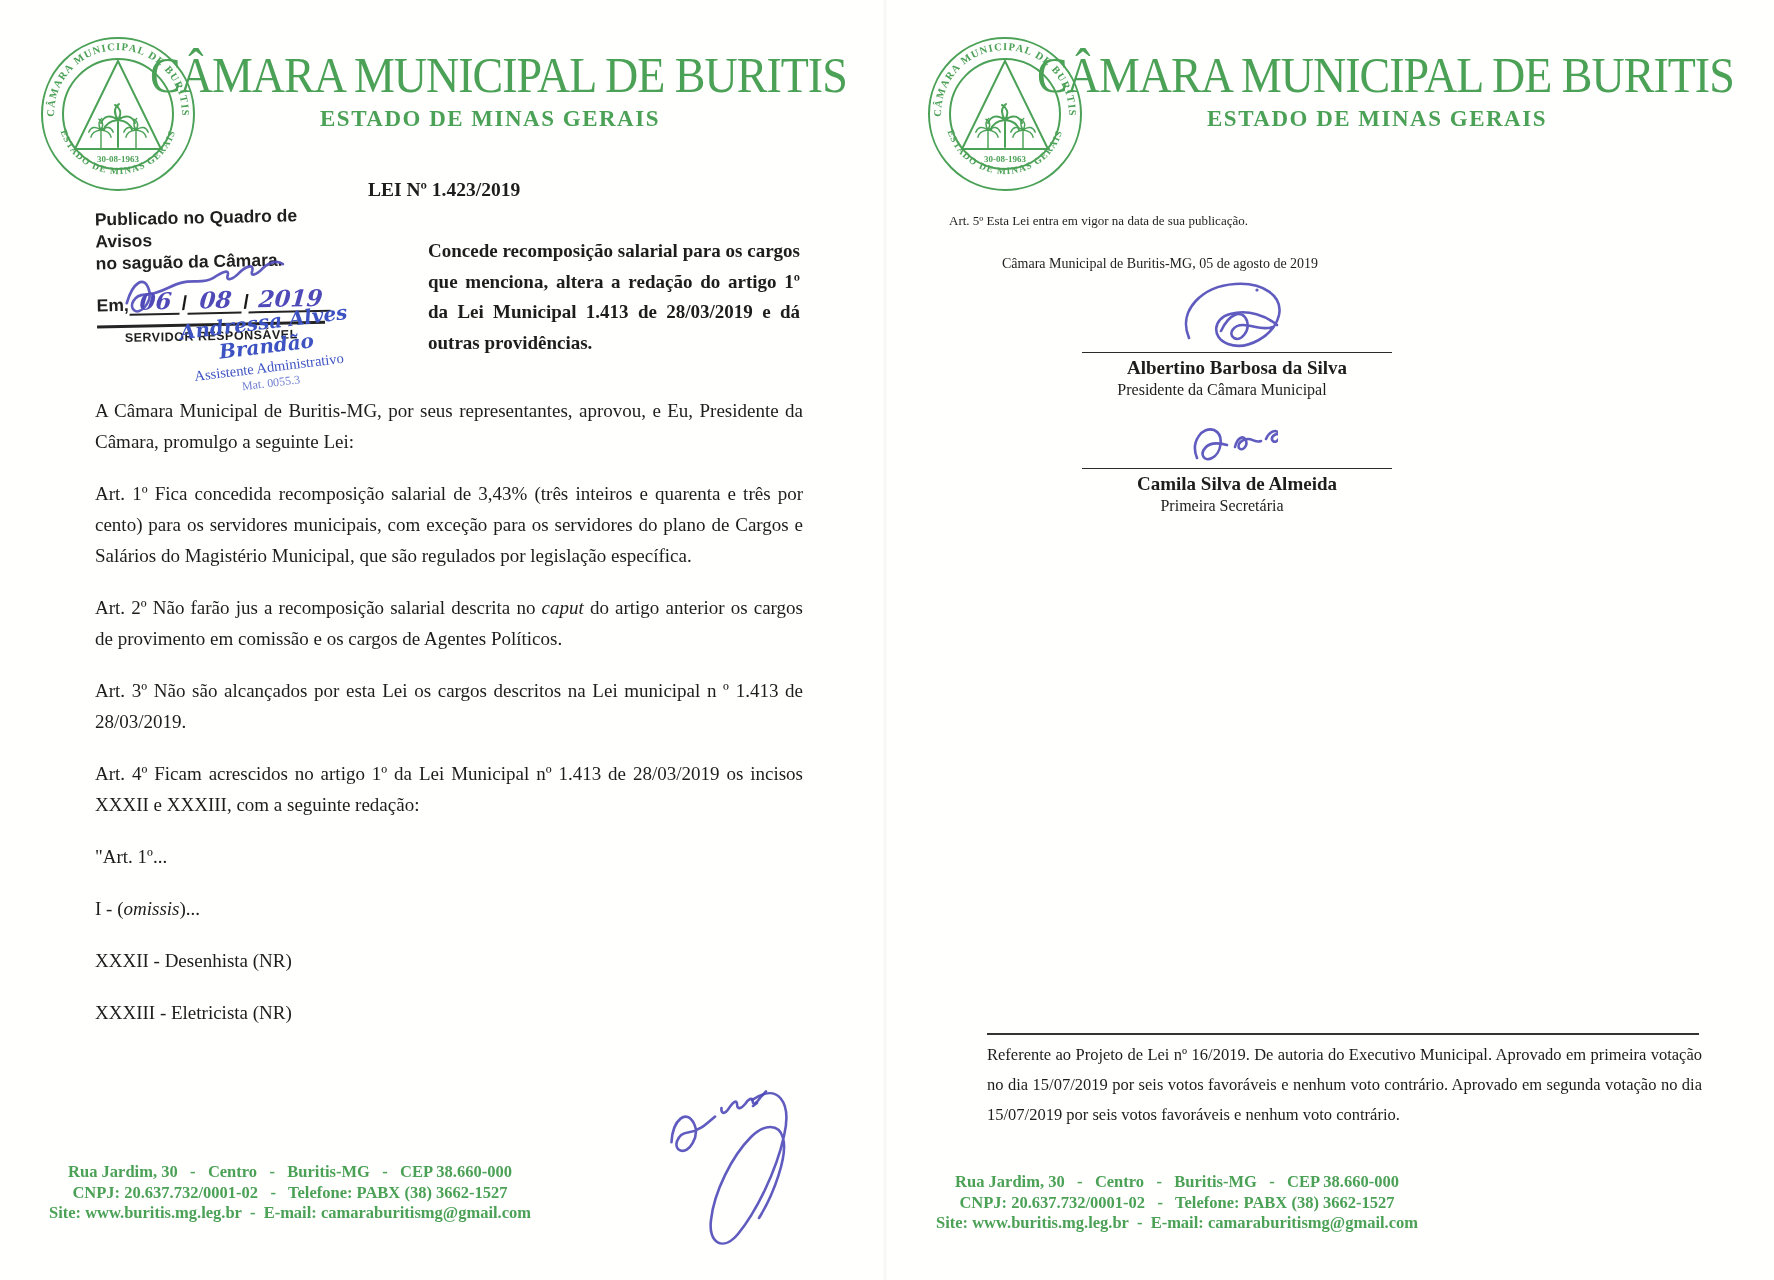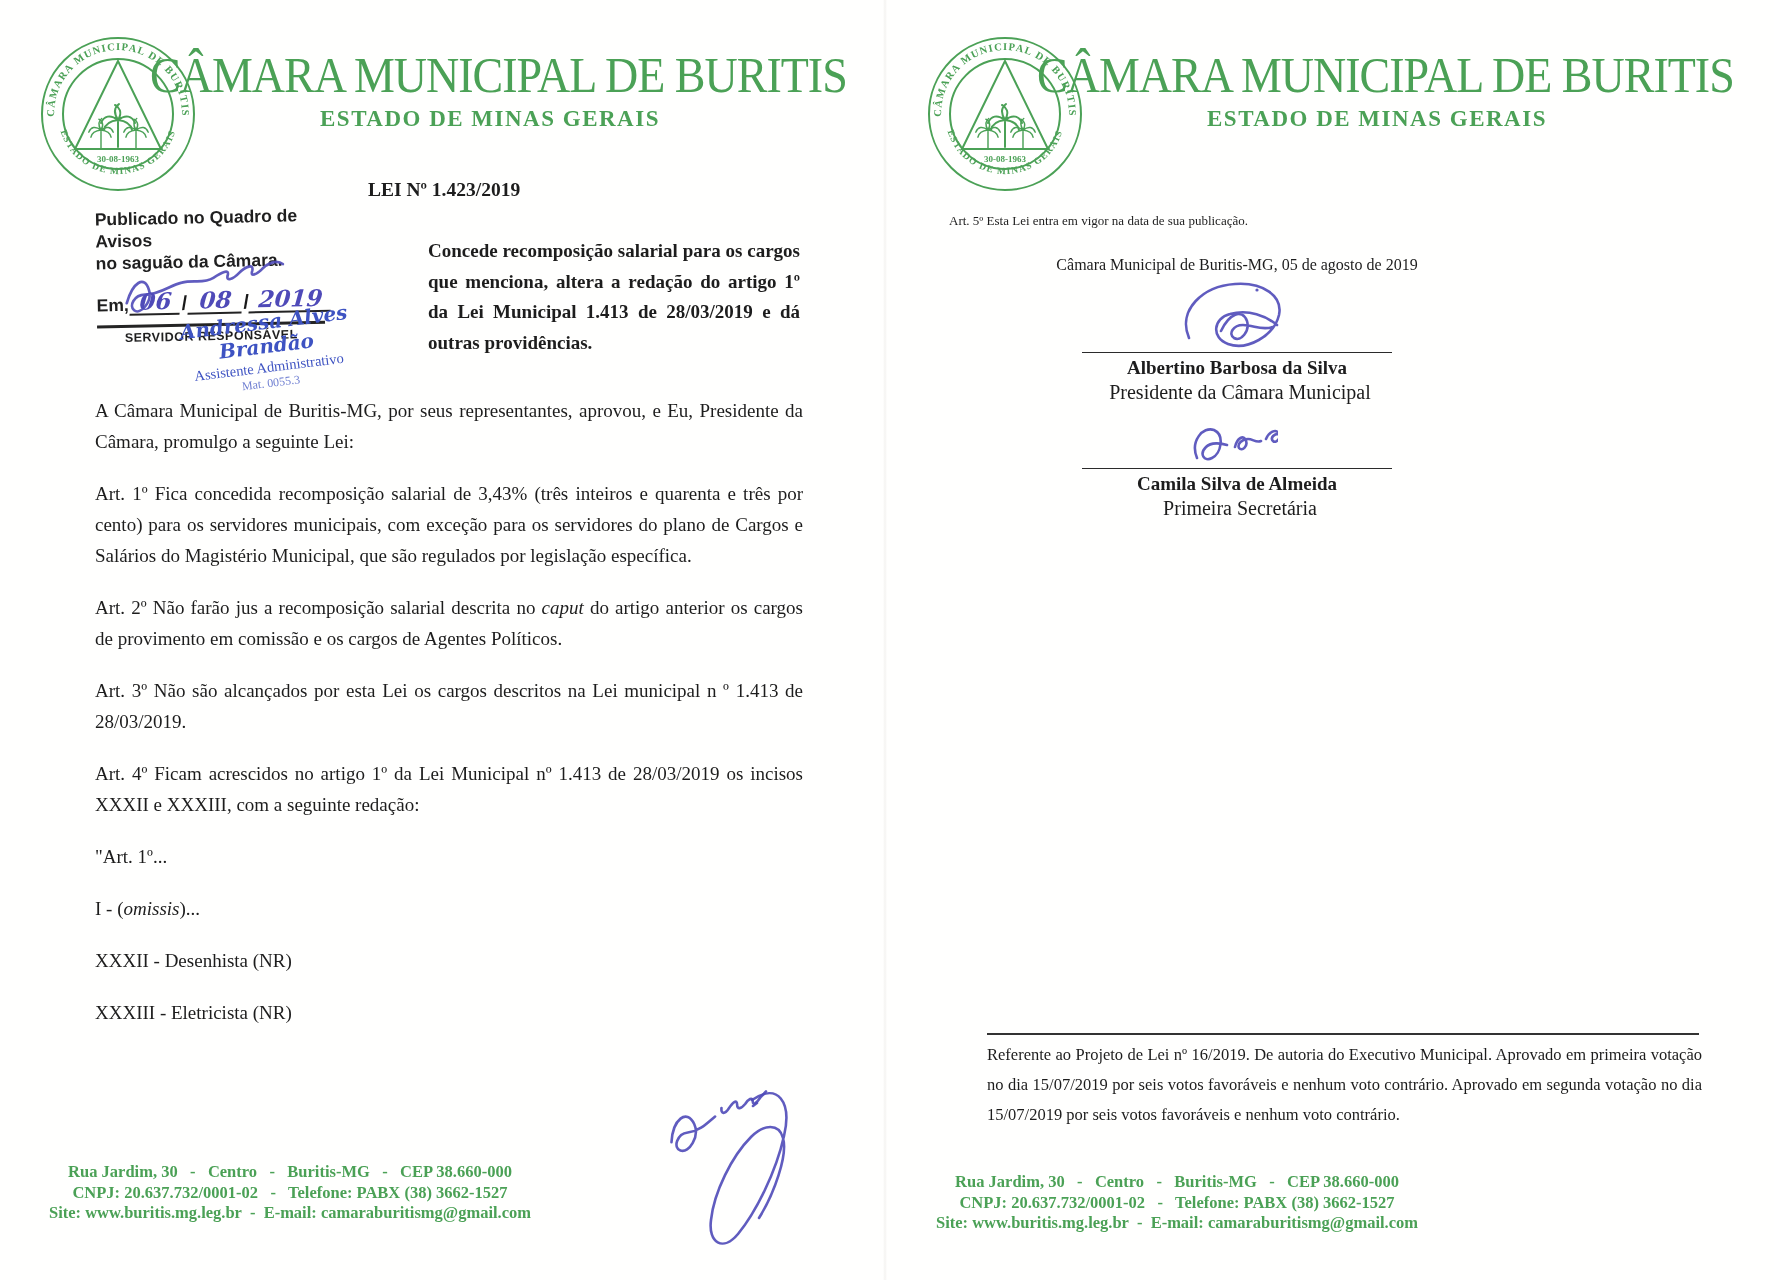--- a/index.html
+++ b/index.html
@@ -61,24 +61,24 @@
 
   
   .page-footer{position:absolute;left:30px;width:520px;text-align:center;color:var(--green);
     font-weight:bold;}
   #page1 .page-footer{top:1162px;}
   #page2 .page-footer{top:1172px;}
   .page-footer div{font-size:16.5px;line-height:20.5px;white-space:pre;}
 
   
   .art5{position:absolute;left:62px;top:213px;font-size:13px;}
-  .dateline{position:absolute;left:115px;top:256px;width:470px;text-align:center;font-size:16px;}
+  .dateline{position:absolute;left:115px;top:256px;width:470px;font-size:14px;}
   .sigline{position:absolute;left:195px;width:310px;border-top:1.8px solid #2b2b2b;}
   .signame{position:absolute;left:115px;width:470px;text-align:center;font-weight:bold;font-size:19px;}
-  .sigrole{position:absolute;left:118px;width:470px;text-align:center;font-size:20px;}
+  .sigrole{position:absolute;left:100px;width:470px;text-align:center;font-size:16px;}
   .sig-president{position:absolute;left:278px;top:276px;width:130px;height:82px;}
   .sig-camila{position:absolute;left:296px;top:418px;width:95px;height:54px;}
   .footnote-rule{position:absolute;left:100px;top:1033px;width:712px;border-top:2px solid #333;}
   .footnote{position:absolute;left:100px;top:1040px;width:715px;font-size:16.5px;
     line-height:30px;text-align:justify;}
 </style>
 </head>
 <body>
 
 <div class="canvas">

